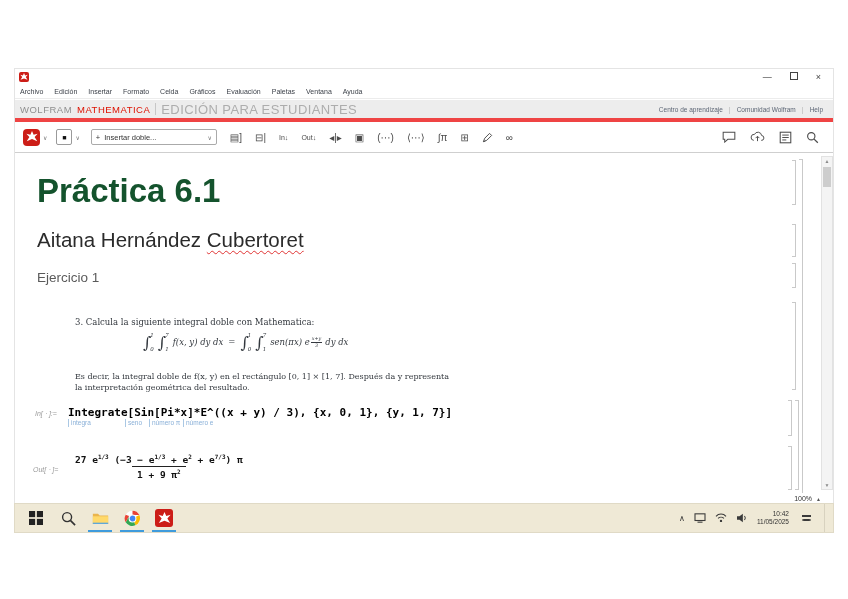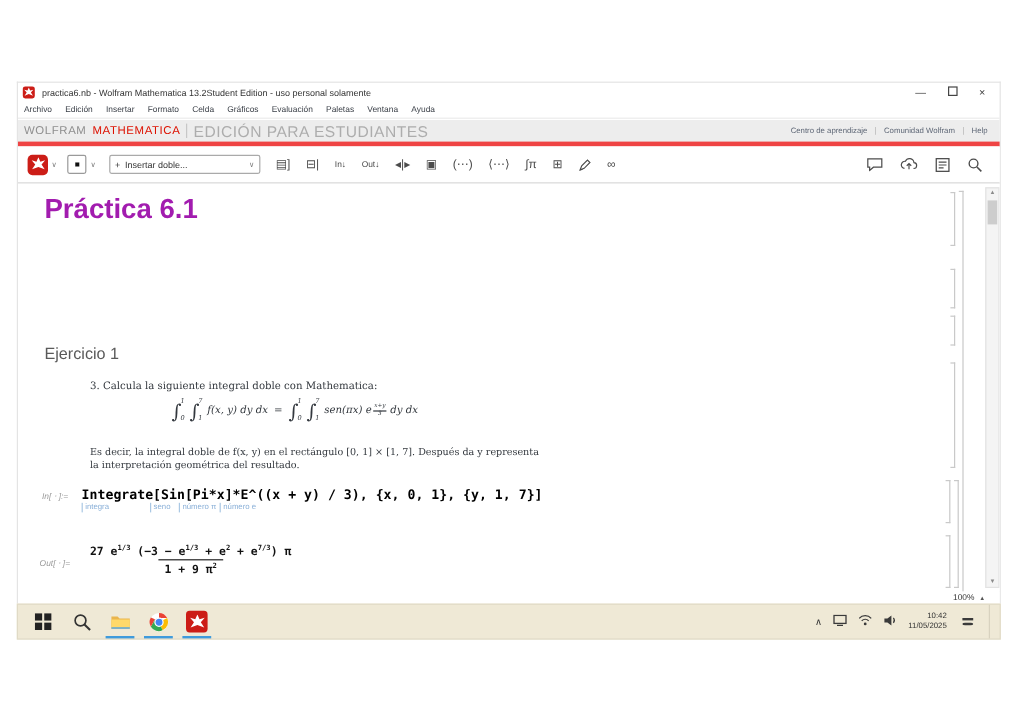--- a/index.html
+++ b/index.html
@@ -38,25 +38,25 @@
              align-items:center;justify-content:center;font-size:7px;color:#111;margin-left:6px;}
   .tb-combo{width:126px;height:16px;border:1px solid #aaa;border-radius:2px;margin-left:8px;
             display:flex;align-items:center;font-size:7.5px;color:#333;padding:0 4px;gap:4px;box-sizing:border-box;}
   .tb-combo .chev{margin-left:auto;font-size:6px;color:#777;}
   .tb-glyph{font-size:10px;color:#4c4c4c;margin-left:13px;white-space:nowrap;}
   .tb-glyph.small{font-size:7px;}
   .tb-right{margin-left:auto;display:flex;align-items:center;gap:14px;padding-right:14px;}
   .tb-svg{display:block;}
   
   .doc{position:absolute;left:0;top:84px;width:100%;height:340px;background:#fff;overflow:hidden;}
-  .nb-title{position:absolute;left:22px;top:8px;font-size:23px;font-weight:bold;color:#a21caf;}
+  .nb-title{position:absolute;left:22px;top:19px;font-size:33px;font-weight:bold;color:#14532d;}
   .nb-author{position:absolute;left:22px;top:75px;font-size:20.5px;color:#2b2b2b;}
   .misspelled{text-decoration-line:underline;text-decoration-style:wavy;
               text-decoration-color:#e03434;text-decoration-thickness:1px;text-underline-offset:3px;}
-  .nb-section{position:absolute;left:22px;top:117px;font-size:13.5px;color:#5a5a5a;margin-top:17px;}
+  .nb-section{position:absolute;left:22px;top:117px;font-size:13.5px;color:#5a5a5a;}
   .serif{font-family:"DejaVu Serif",serif;color:#33383e;}
   .nb-statement{position:absolute;left:60px;top:164px;font-size:8.5px;}
   .nb-note{position:absolute;left:60px;top:218px;font-size:8px;line-height:11px;width:400px;}
   
   .formula{position:absolute;left:128px;top:178px;display:flex;align-items:center;
            font-size:8.5px;font-style:italic;}
   .intpair{display:flex;align-items:center;margin-right:2px;}
   .intsign{font-size:16px;font-style:normal;color:#33383e;}
   .lims{display:flex;flex-direction:column;justify-content:space-between;height:20px;
         font-size:5.5px;font-style:italic;margin-left:-1px;margin-right:2px;padding:1px 0;}
@@ -112,21 +112,20 @@
 <div id="page">
 
   <div id="win">
 
     <div class="titlebar">
       <span class="appicon">
         <svg width="8" height="8" viewBox="0 0 16 16" class="tb-svg">
             <polygon points="8,0 10.2,5 15.5,3.5 11.5,8 15,13.5 8,10.8 1,13.5 4.5,8 0.5,3.5 5.8,5" fill="#ffffff"></polygon>
           </svg>
       </span>
-      <span class="title-text">practica6.nb - Wolfram Mathematica 13.2Student Edition - uso personal solamente</span>
       <span class="wincontrols">
         <span class="wc">—</span>
         <span class="wc"><span class="restore-box"></span></span>
         <span class="wc">×</span>
       </span>
     </div>
 
     <div class="menubar">
       <span class="menu-item">Archivo</span>
       <span class="menu-item">Edición</span>
@@ -209,20 +208,21 @@
           <svg width="13" height="13" viewBox="0 0 16 16" class="tb-svg">
               <circle cx="6.5" cy="6.5" r="4.5" fill="none" stroke="#4c4c4c" stroke-width="1.4"></circle>
               <path d="M10 10 L14.5 14.5" stroke="#4c4c4c" stroke-width="1.6"></path>
             </svg>
         </span>
       </span>
     </div>
 
     <div class="doc">
       <div class="nb-title">Práctica 6.1</div>
+      <div class="nb-author"><span>Aitana Hernández </span><span class="misspelled">Cubertoret</span></div>
       <div class="nb-section">Ejercicio 1</div>
 
       <div class="nb-statement serif">3.  Calcula la siguiente integral doble con Mathematica:</div>
 
       <div class="formula serif">
         <span class="intpair">
           <span class="intsign">∫</span>
           <span class="lims">
               <span>1</span>
               <span>0</span>

